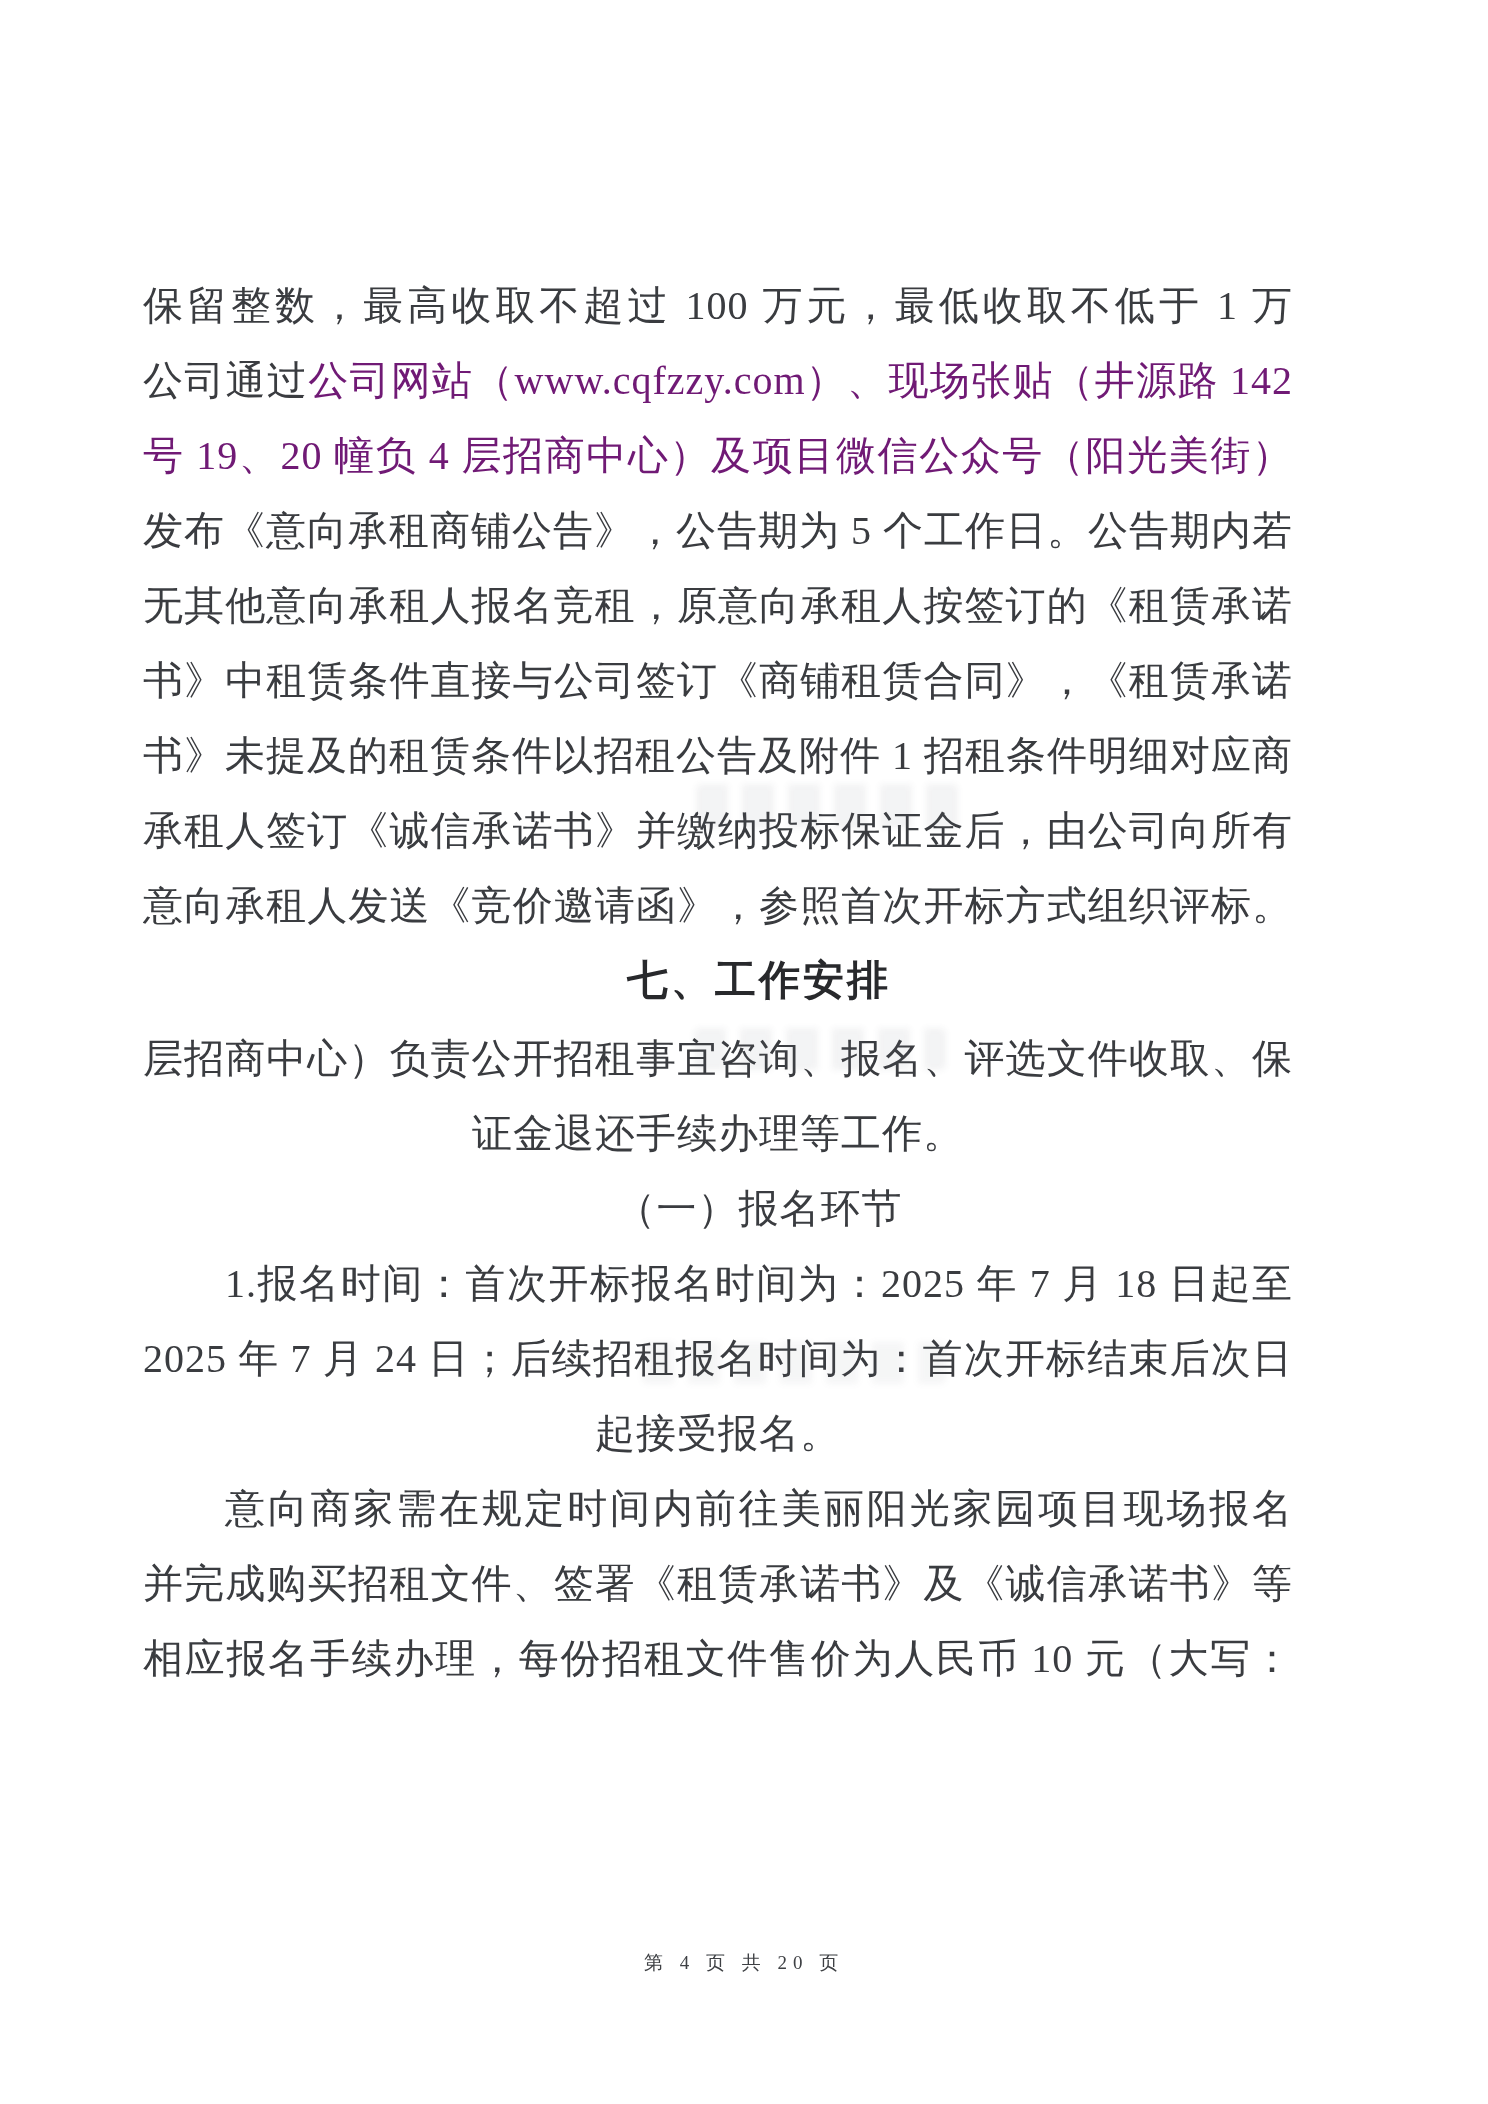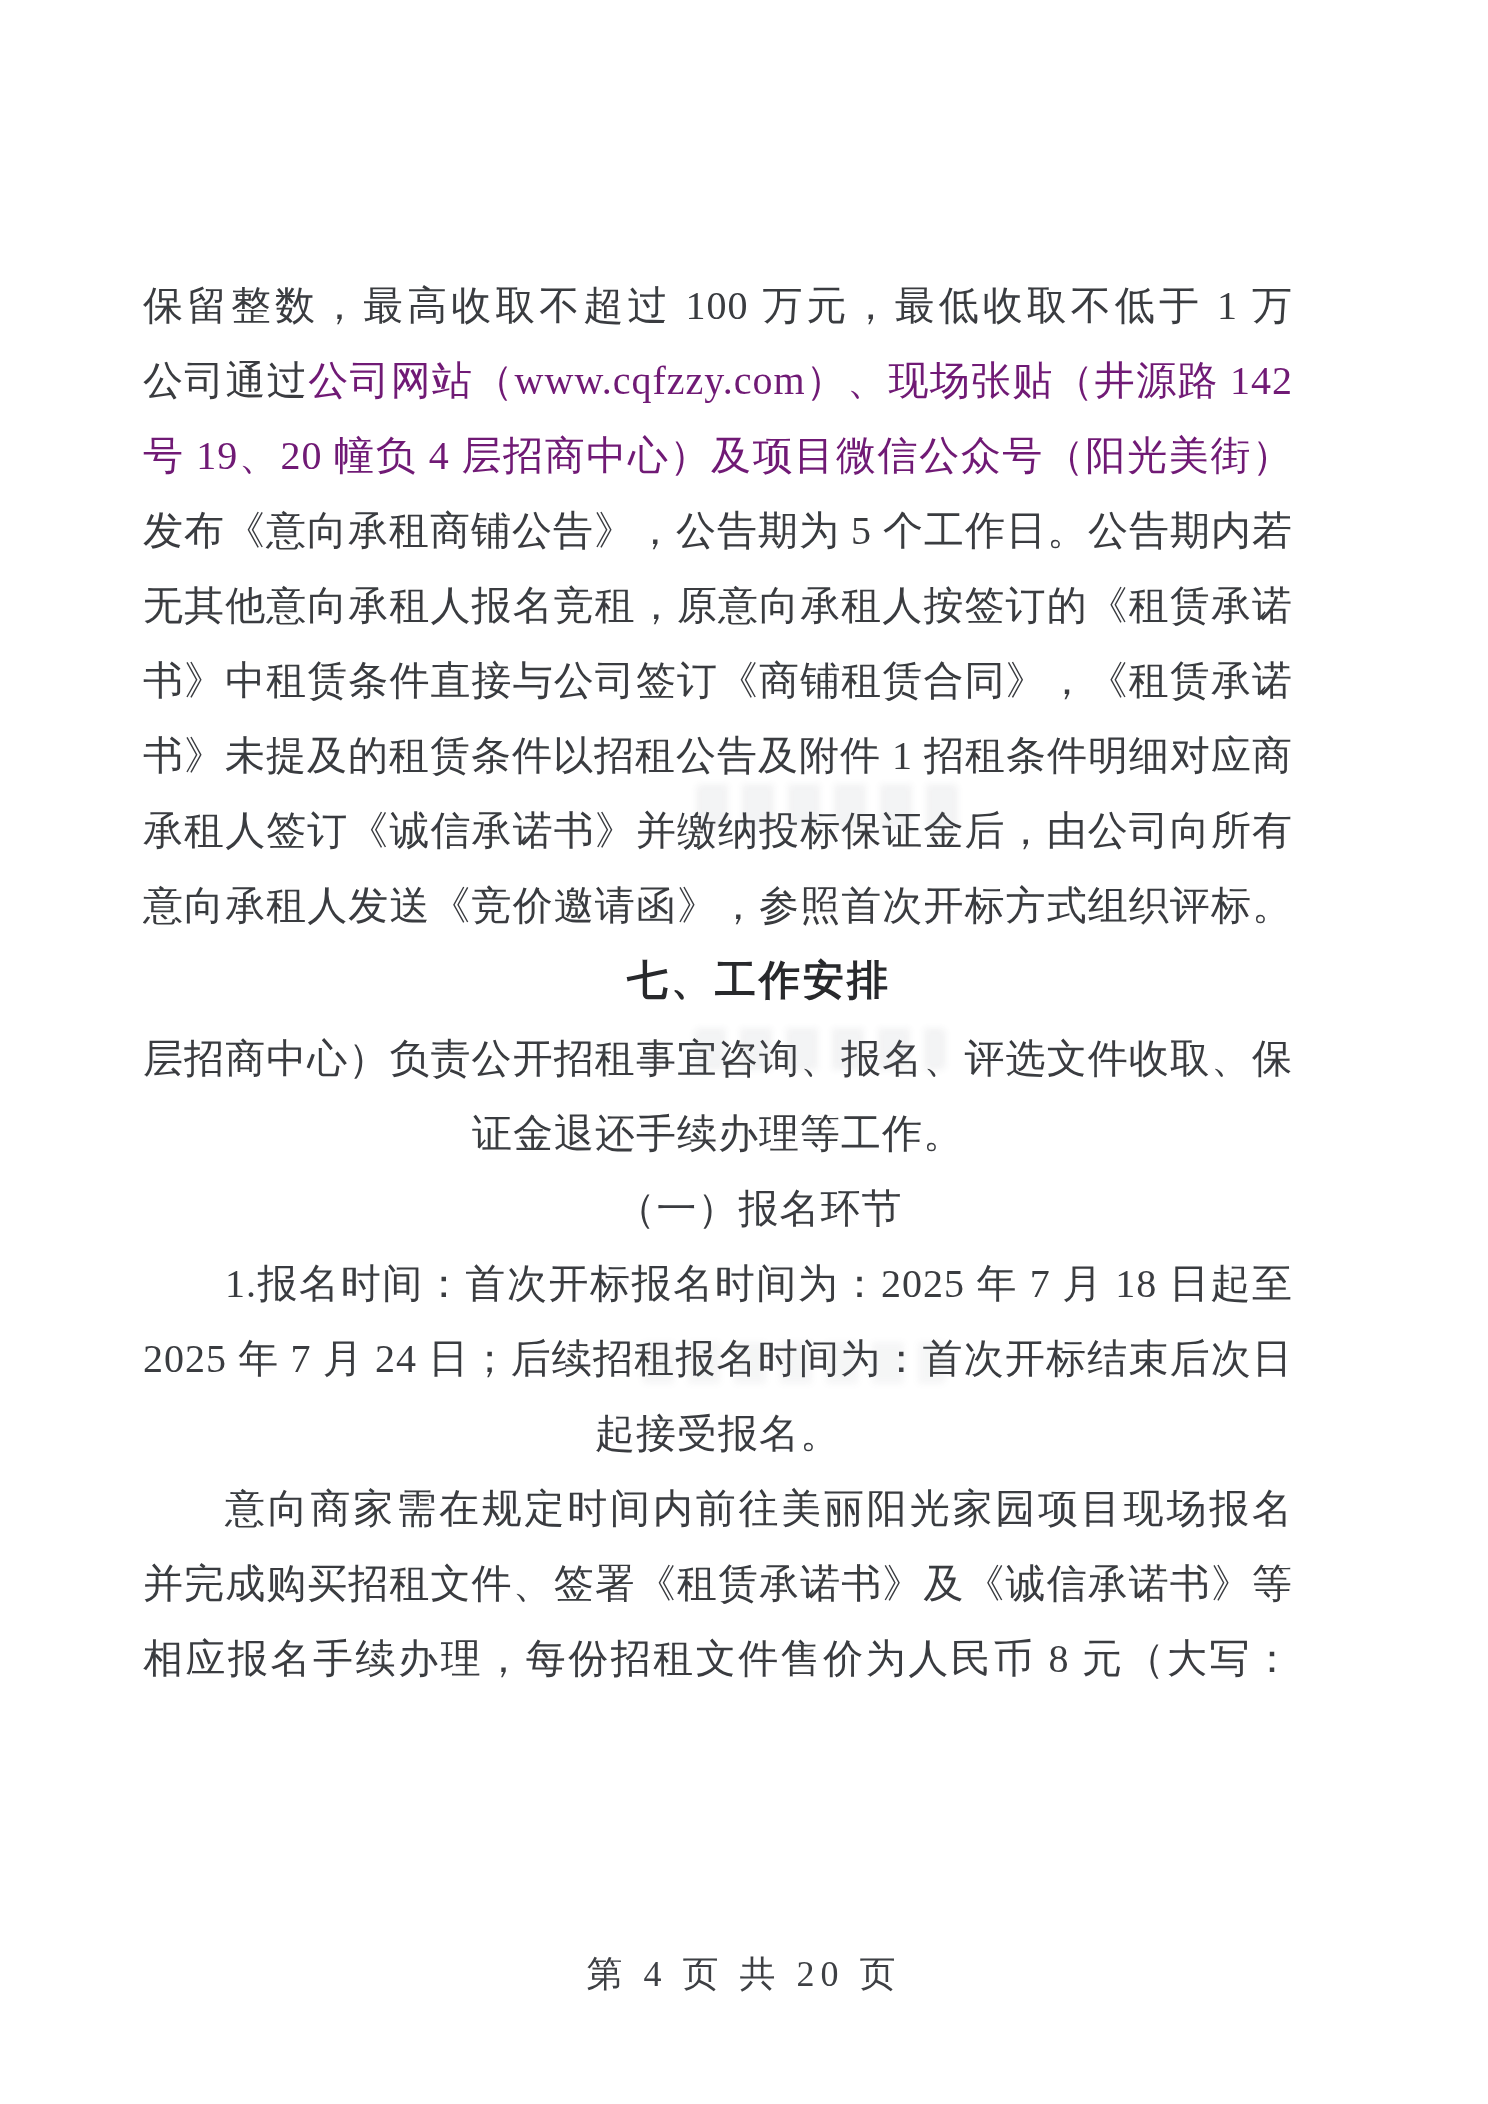--- a/index.html
+++ b/index.html
@@ -38,21 +38,21 @@
     font-family:"Liberation Sans","DejaVu Sans",sans-serif;
     font-weight:bold;
     color:#28292c;
     letter-spacing:3px;
     font-size:41px;
   }
   .footer{
     position:absolute;
     left:0;right:0;top:1950px;
     text-align:center;
-    font-size:36px;
+    font-size:19px;
     letter-spacing:6px;
     color:#3e4044;
     font-family:"Liberation Serif","DejaVu Serif",serif;
   }
   
   .artifact{
     position:absolute;
     border-radius:5px;
     filter:blur(3px);
     opacity:.45;
@@ -81,19 +81,19 @@
       <div class="line stretch"><span>意向承租人发送《竞价邀请函》，参照首次开标方式组织评标。</span></div>
       <div class="line indent heading"><span class="b">七、工作安排</span></div>
       <div class="line stretch"><span>层招商中心）负责公开招租事宜咨询、报名、评选文件收取、保</span></div>
       <div class="line"><span>证金退还手续办理等工作。</span></div>
       <div class="line indent"><span>（一）报名环节</span></div>
       <div class="line stretch indent"><span>1.报名时间：首次开标报名时间为：2025 年 7 月 18 日起至</span></div>
       <div class="line stretch"><span>2025 年 7 月 24 日；后续招租报名时间为：首次开标结束后次日</span></div>
       <div class="line"><span>起接受报名。</span></div>
       <div class="line stretch indent"><span>意向商家需在规定时间内前往美丽阳光家园项目现场报名</span></div>
       <div class="line stretch"><span>并完成购买招租文件、签署《租赁承诺书》及《诚信承诺书》等</span></div>
-      <div class="line stretch"><span>相应报名手续办理，每份招租文件售价为人民币 8 元（大写：</span></div>
+      <div class="line stretch"><span>相应报名手续办理，每份招租文件售价为人民币 10 元（大写：</span></div>
     </div>
   <div class="artifact a1"></div>
   <div class="artifact a2"></div>
   <div class="artifact a3"></div>
   <div class="footer">第 4 页 共 20 页</div>
 </div>
 
 </body></html>

